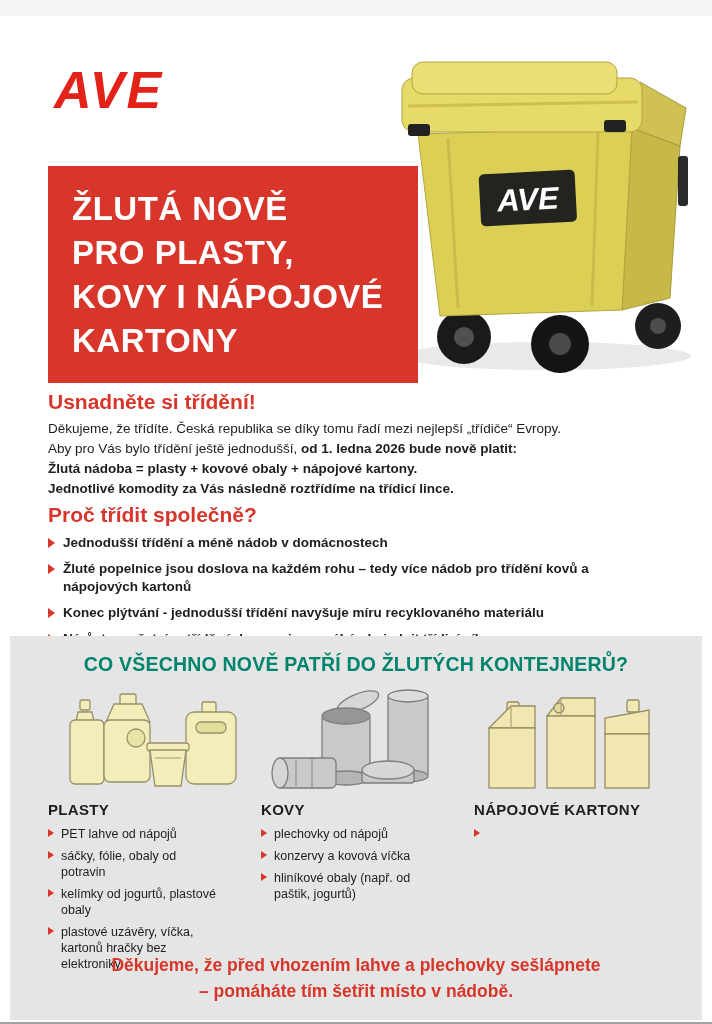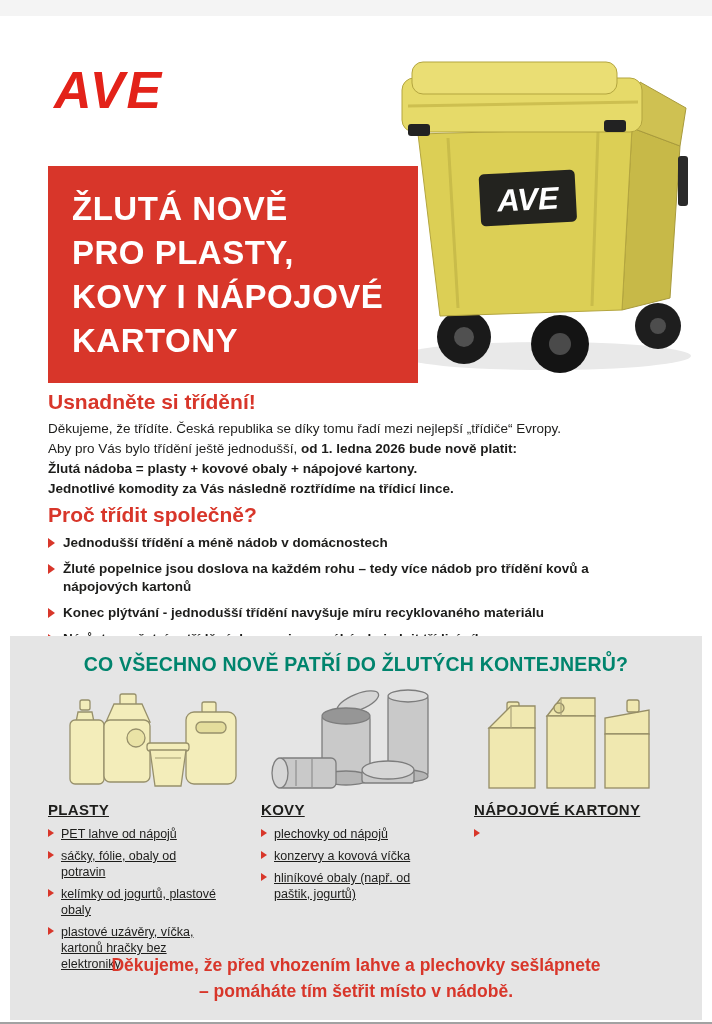--- a/index.html
+++ b/index.html
@@ -51,21 +51,21 @@
 
   
   .panel {
     position:absolute; left:10px; top:620px; width:692px; height:384px;
     background:#e5e5e5;
   }
   .panel-heading {
     margin-top:17px; text-align:center;
     color:#00846d; font-weight:bold; font-size:19.5px; letter-spacing:0.2px;
   }
-  .cols { display:flex; padding-left:38px; margin-top:8px; gap:13px;text-decoration:underline; }
+  .cols { display:flex; padding-left:38px; margin-top:8px; gap:13px; }
   .col { width:200px; }
   .illo { height:108px; display:flex; align-items:flex-end; justify-content:center; }
   .col h3 { margin:9px 0 8px; font-size:15px; letter-spacing:0.3px; color:#1d1d1b; }
   .col ul { list-style:none; width:178px; }
   .col ul li {
     position:relative; padding-left:13px; margin-bottom:6px;
     font-size:12.5px; line-height:16px; font-weight:normal;
   }
   .col .arrow { top:3px; border-left-width:6px; border-top-width:4px; border-bottom-width:4px; }
   .col-narrow ul { width:168px; }

